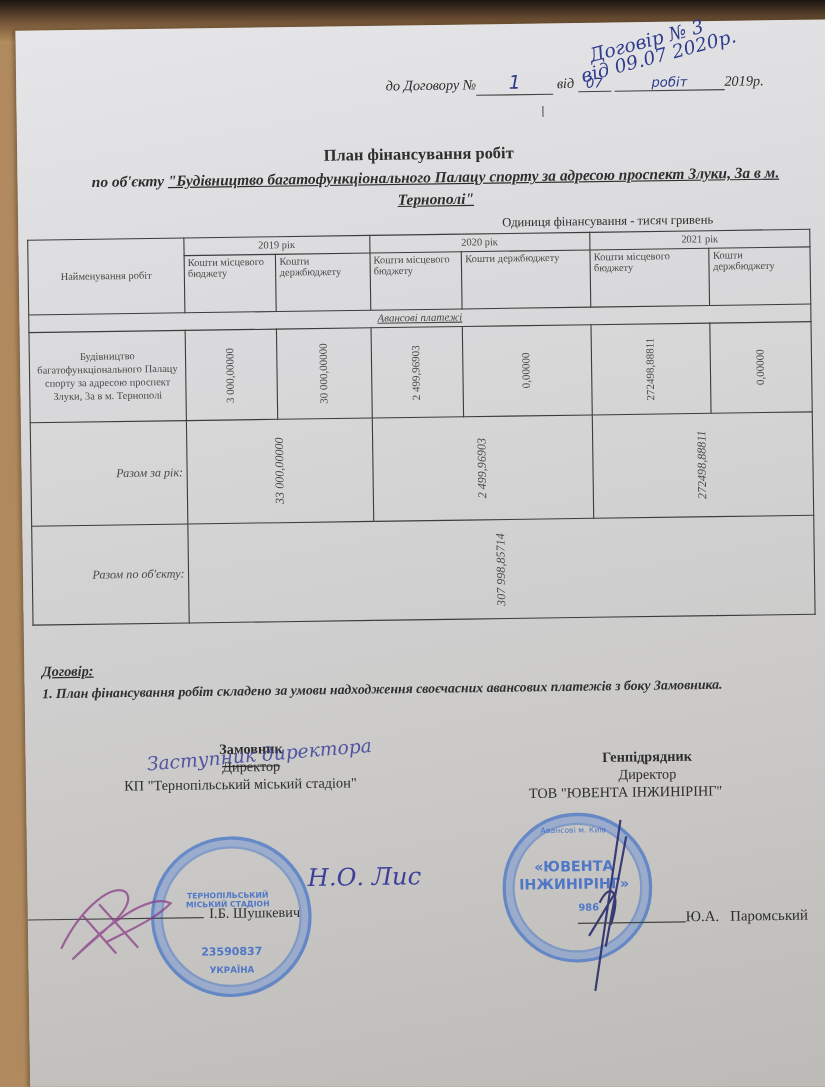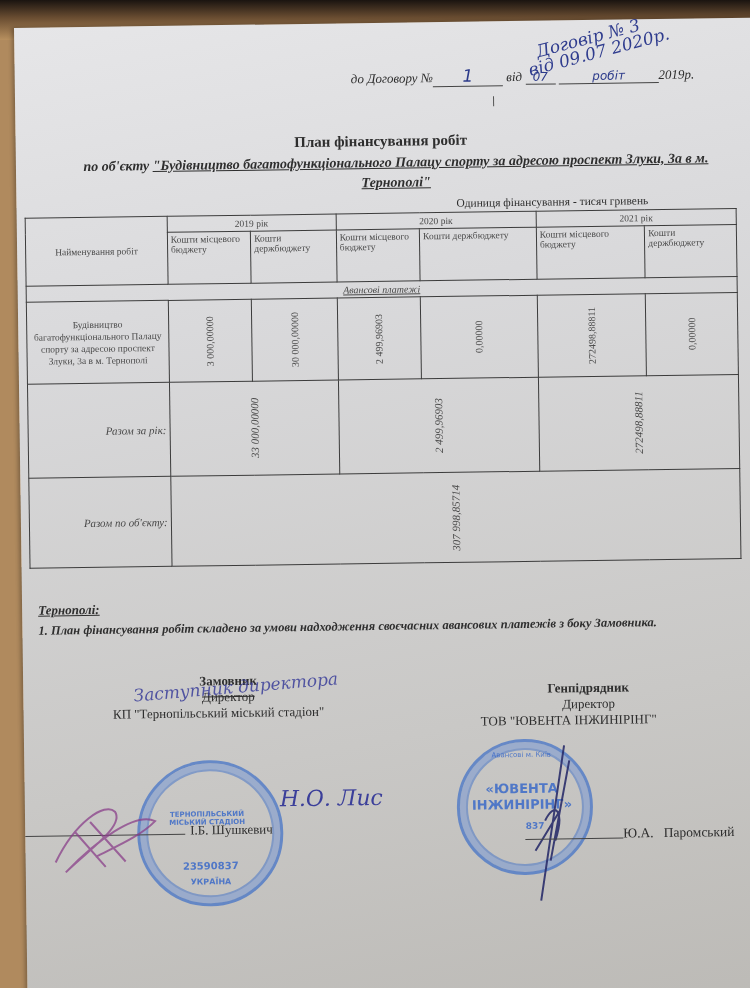--- a/index.html
+++ b/index.html
@@ -171,21 +171,21 @@
     </tr>
     <tr style="height:90px">
       <td class="sum-label">Разом по об'єкту:</td>
       <td colspan="6" class="vcell">
             <div class="rot big">307 998,85714</div>
           </td>
     </tr>
   </tbody>
     </table>
 
-  <div class="abs notes-head">Тернополі:</div>
+  <div class="abs notes-head">Договір:</div>
   <div class="abs notes-body">1. План фінансування робіт складено за умови надходження своєчасних авансових платежів з боку Замовника.</div>
 
   <div class="abs sig-block" style="left:80px; top:648px; width:250px;">
     <div class="sig-role">Замовник</div>
     <div style="text-decoration:line-through">Директор</div>
     <div style="white-space:nowrap; margin-left:-20px">КП "Тернопільський міський стадіон"</div>
   </div>
   <div class="abs" style="left:110px; top:652px; color:#3b3f9a; font-style:italic; font-size:17px; font-family:'DejaVu Serif', serif; transform:rotate(-4deg); white-space:nowrap; opacity:0.85">Заступник директора</div>
 
   <div class="stamp" style="left:112px; top:735px; width:140px; height:140px;"></div>
@@ -203,21 +203,21 @@
   <div class="abs sig-block" style="left:440px; top:660px; width:250px;">
     <div class="sig-role">Генпідрядник</div>
     <div>Директор</div>
     <div style="white-space:nowrap; margin-left:-40px">ТОВ "ЮВЕНТА ІНЖИНІРІНГ"</div>
   </div>
 
   <div class="stamp" style="left:432px; top:718px; width:130px; height:130px;"></div>
   <div class="stamp-text" style="left:462px; top:730px; width:70px; font-size:7px; font-weight:normal">Авансові м. Київ</div>
   <div class="stamp-text" style="left:455px; top:760px; width:84px; font-size:13px;">«ЮВЕНТА</div>
   <div class="stamp-text" style="left:447px; top:776px; width:100px; font-size:13px;">ІНЖИНІРІНГ»</div>
-  <div class="stamp-text" style="left:490px; top:800px; width:40px; font-size:9px;">837</div>
+  <div class="stamp-text" style="left:490px; top:800px; width:40px; font-size:9px;">986</div>
 
   <svg class="scribble" style="left:500px; top:720px;" width="50" height="170" viewBox="0 0 50 170">
     <path d="M40 5 L15 160 M45 20 L25 120 M20 80 C30 60, 40 70, 30 100 M10 110 L35 70" stroke="#2a2e6a" stroke-width="2" fill="none" opacity="0.9"></path>
   </svg>
 
   <div class="sig-line" style="left:500px; top:818px; width:98px;"></div>
   <div class="abs" style="left:598px; top:806px; font-size:13.5px; white-space:pre;">Ю.А.   Паромський</div>
 
 </div>
 

